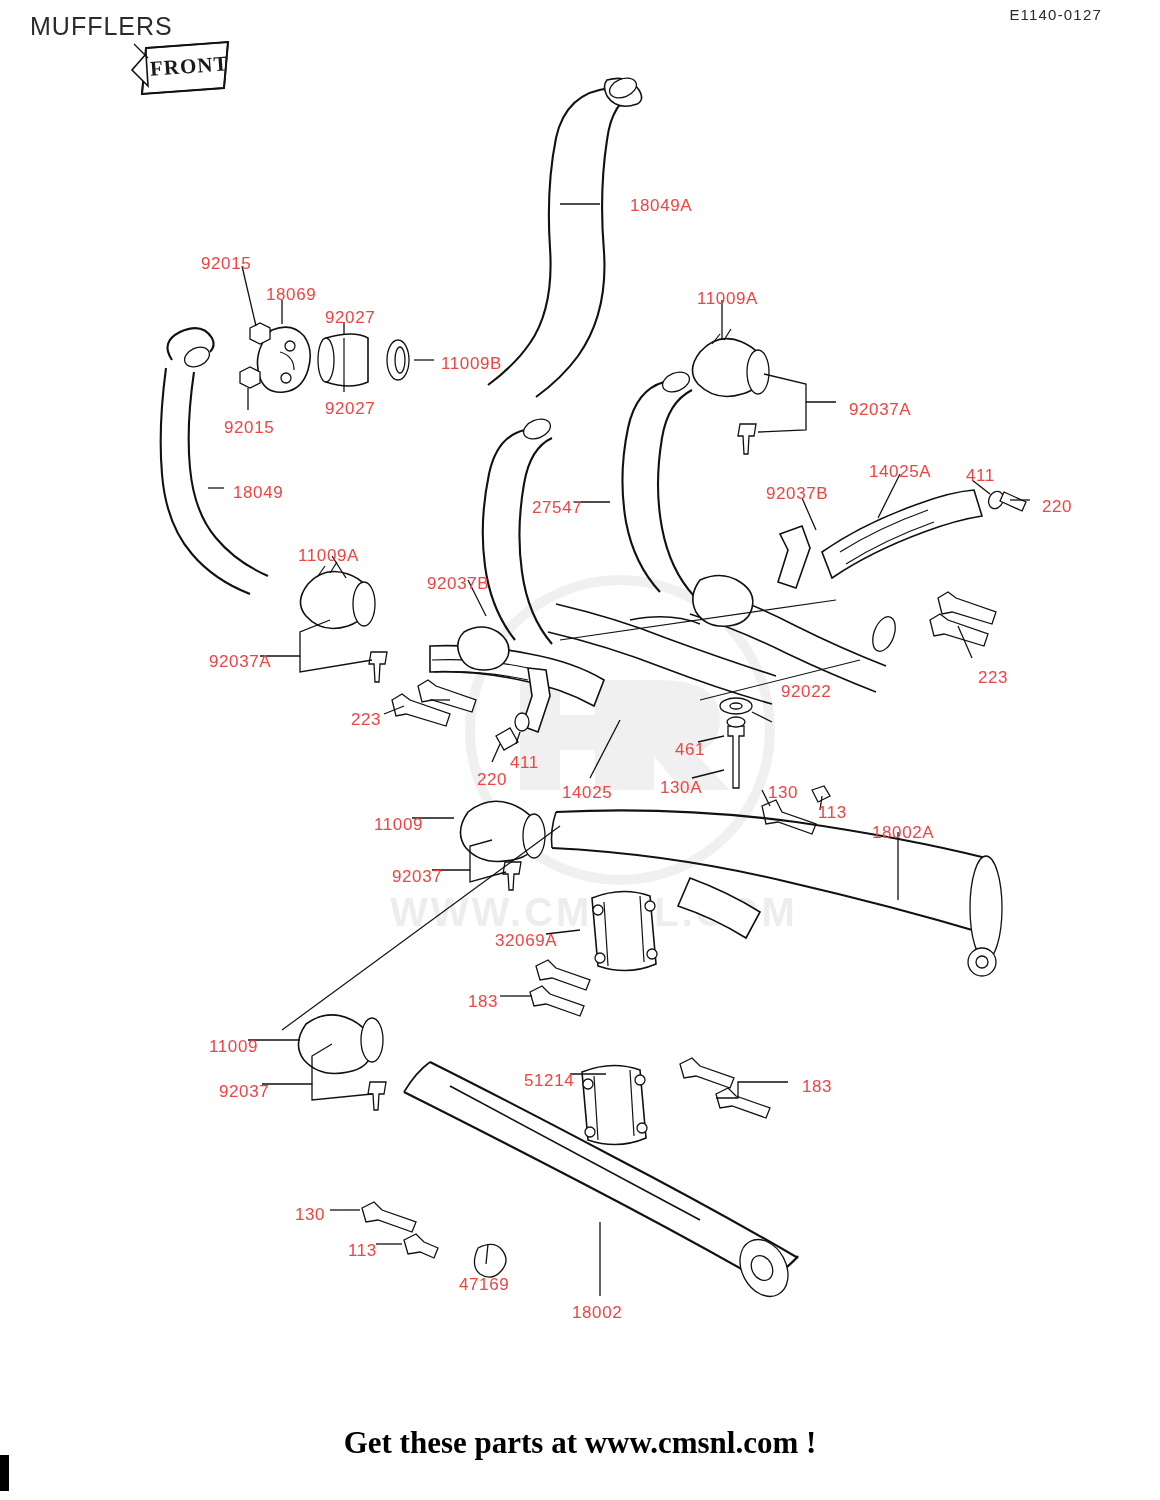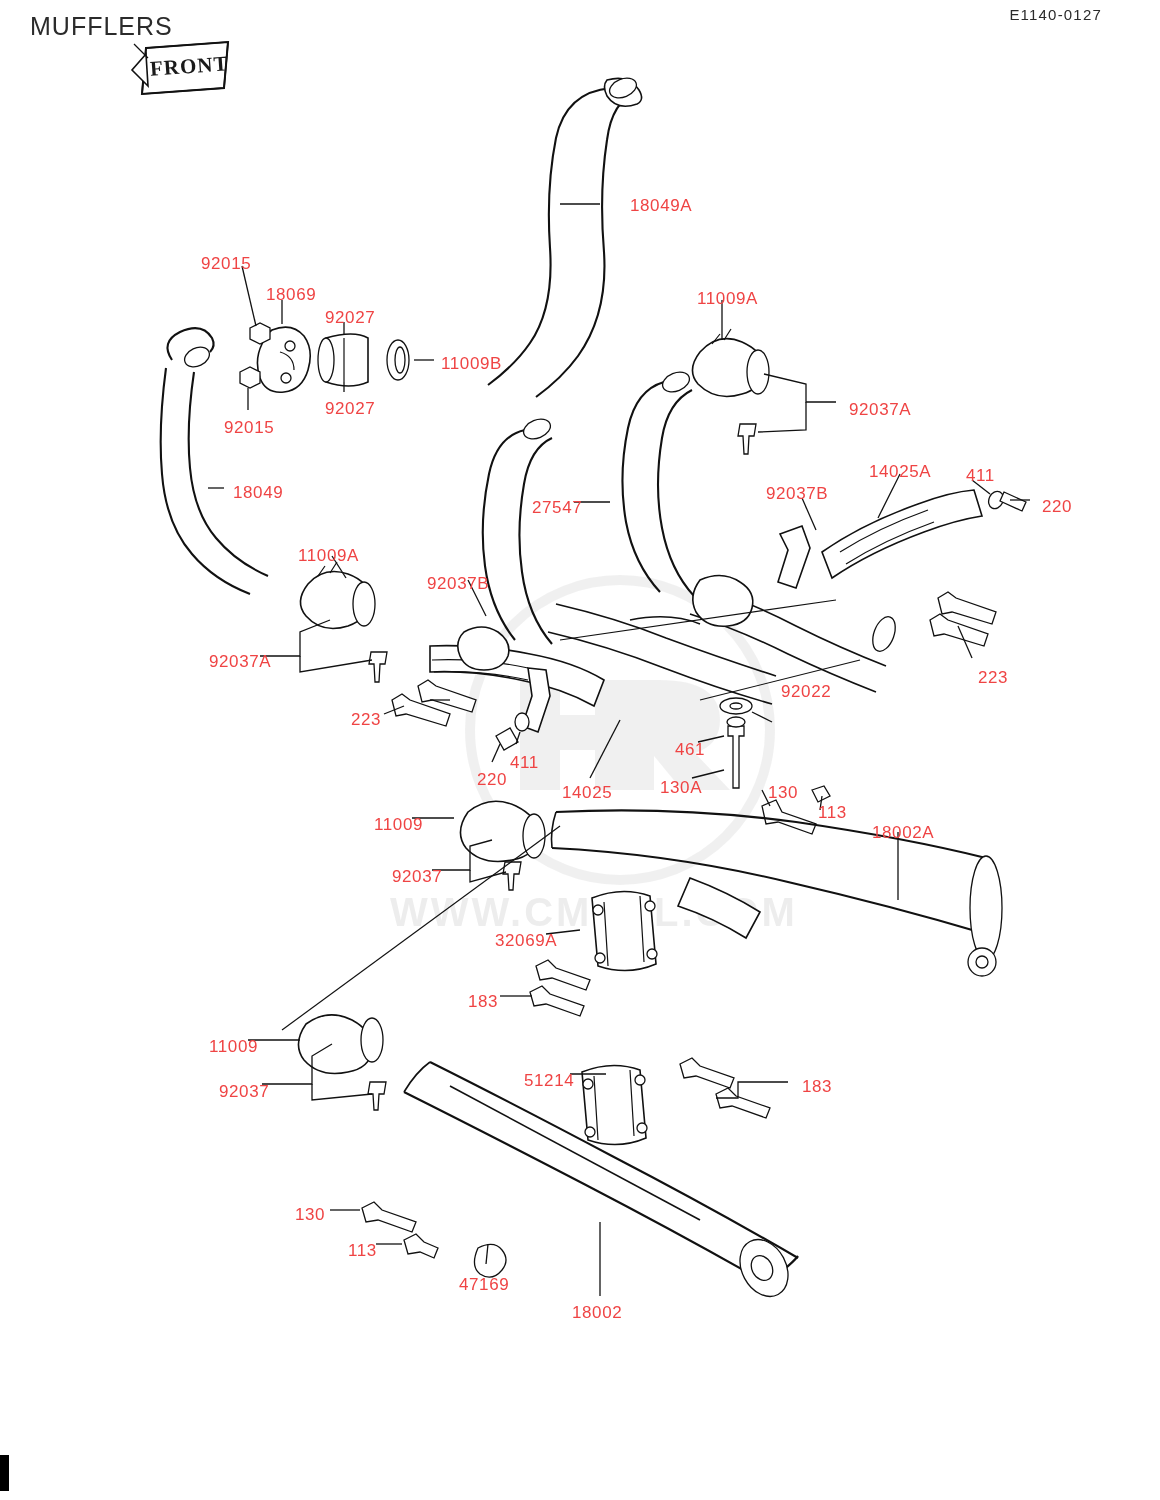--- a/index.html
+++ b/index.html
@@ -365,15 +365,16 @@
     <div class="label" style="left:209px; top:1037px;">11009</div>
     <div class="label" style="left:219px; top:1082px;">92037</div>
     <div class="label" style="left:524px; top:1071px;">51214</div>
     <div class="label" style="left:802px; top:1077px;">183</div>
     <div class="label" style="left:295px; top:1205px;">130</div>
     <div class="label" style="left:348px; top:1241px;">113</div>
     <div class="label" style="left:459px; top:1275px;">47169</div>
     <div class="label" style="left:572px; top:1303px;">18002</div>
   </div>
 
+  <div class="footer">Get these parts at www.cmsnl.com !</div>
   <div class="corner-mark"></div>
 
 </div>
 
 </body></html>

